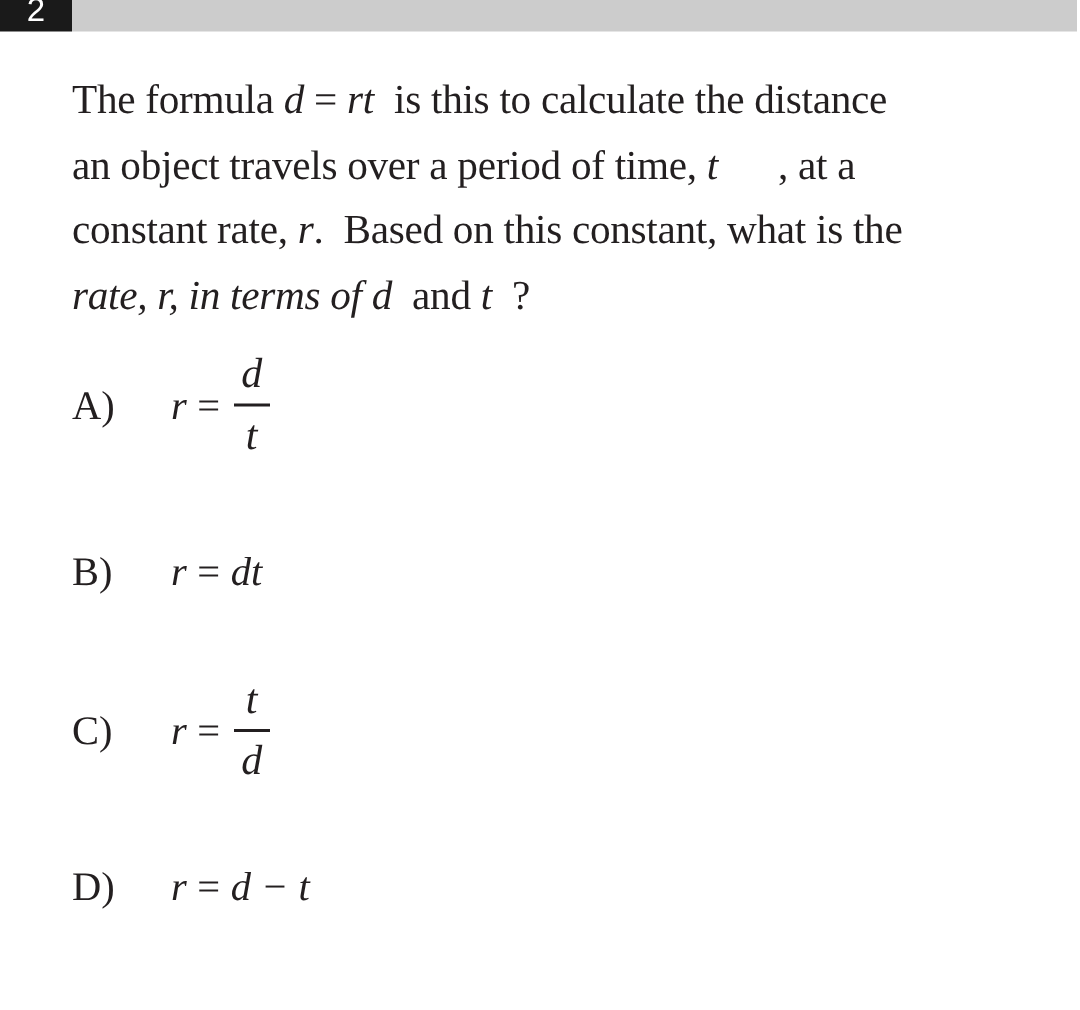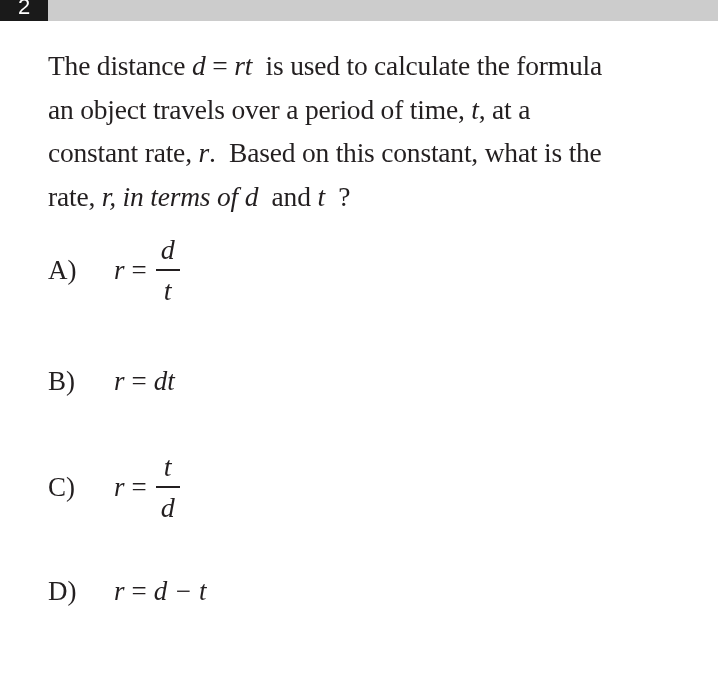--- a/index.html
+++ b/index.html
@@ -91,24 +91,24 @@
   </style>
 </head>
 <body>
 
 <div class="header">
   <div class="qnum">2</div>
   <div class="qbar"></div>
 </div>
 
 <div class="stem">
-  <span class="line"><span style="white-space: pre;">The distance </span><span class="var" style="white-space: pre;">d</span><span style="white-space: pre;"> = </span><span class="var" style="white-space: pre; margin-top: 24px;">rt</span><span style="white-space: pre;">  is used to calculate the formula</span></span>
-  <span class="line"><span style="white-space: pre; margin-top: 26px;">an object travels over a period of time, </span><span class="var" style="white-space: pre;">t</span><span style="white-space: pre;">, at a</span></span>
+  <span class="line"><span style="white-space: pre;">The formula </span><span class="var" style="white-space: pre;">d</span><span style="white-space: pre;"> = </span><span class="var" style="white-space: pre; margin-top: 24px;">rt</span><span style="white-space: pre;">  is this to calculate the distance</span></span>
+  <span class="line"><span style="white-space: pre; margin-top: 26px;">an object travels over a period of time, </span><span class="var" style="white-space: pre;">t</span><span style="white-space: pre; margin-left: 40px;">, at a</span></span>
   <span class="line"><span style="white-space: pre; margin-top: 13px;">constant rate, </span><span class="var" style="white-space: pre;">r</span><span style="white-space: pre;">.  Based on this constant, what is the</span></span>
-  <span class="line"><span style="white-space: pre;">rate, </span><span class="var" style="white-space: pre;">r</span><span style="white-space: pre; font-style: italic;">, in terms of </span><span class="var" style="white-space: pre;">d</span><span style="white-space: pre; text-align: center;">  and </span><span class="var" style="white-space: pre;">t</span><span style="white-space: pre;">  ?</span></span>
+  <span class="line"><span style="white-space: pre; font-style: italic;">rate, </span><span class="var" style="white-space: pre;">r</span><span style="white-space: pre; font-style: italic;">, in terms of </span><span class="var" style="white-space: pre;">d</span><span style="white-space: pre; text-align: center;">  and </span><span class="var" style="white-space: pre;">t</span><span style="white-space: pre;">  ?</span></span>
 </div>
 
 <div class="choice" style="top:236px;">
   <span class="letter">A)</span>
   <span class="expr">
     <span class="var">r</span>
     <span class="op">=</span>
     <span class="frac">
       <span class="num">d</span>
       <span class="bar"></span>

